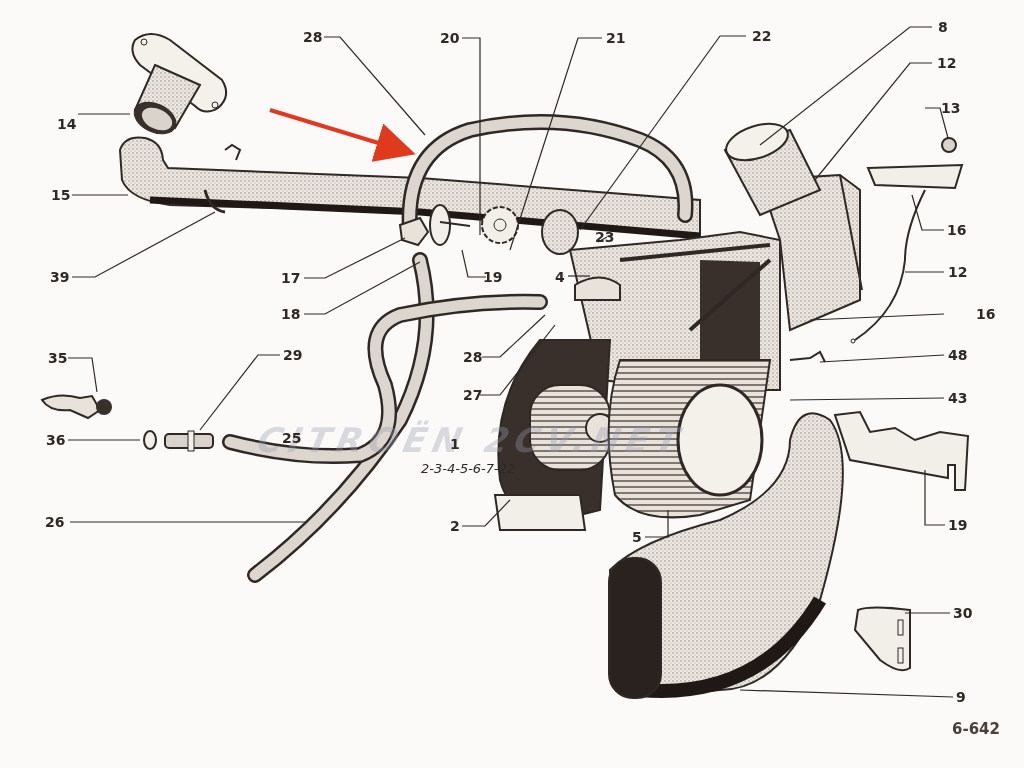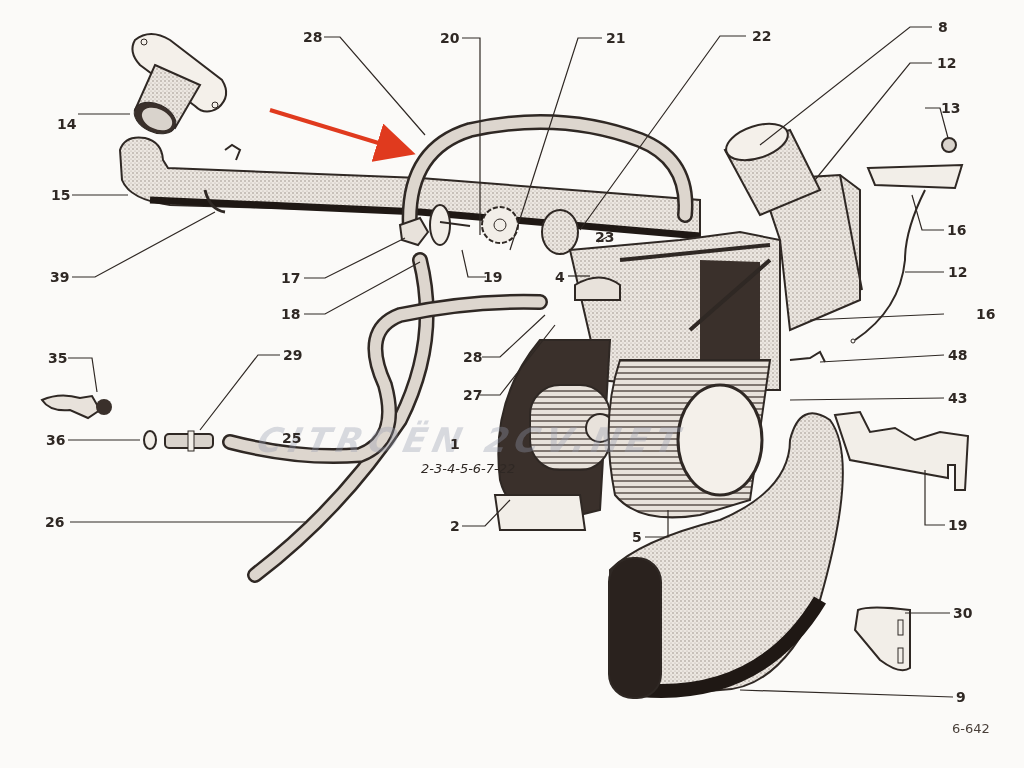--- a/index.html
+++ b/index.html
@@ -12,21 +12,21 @@
   .callout-label {
     position: absolute;
     font-family: "DejaVu Sans", sans-serif;
     font-size: 14px;
     font-weight: bold;
     color: #2f2824;
     line-height: 1;
     white-space: nowrap;
   }
   .sub-label { font-size: 13px; font-weight: normal; letter-spacing: 0; font-style: italic; }
-  .plate-no { font-size: 13px; font-weight: normal; color: #4a403a; }
+  .plate-no { font-size: 15px; font-weight: bold; color: #4a403a; }
   .watermark {
     position: absolute; left: 258px; top: 420px;
     font-family: "DejaVu Sans", sans-serif;
     font-style: italic; font-weight: bold;
     font-size: 34px; letter-spacing: 6px;
     color: rgba(150,155,175,0.35);
     transform: skewX(-12deg);
     pointer-events: none;
   }
 </style>

